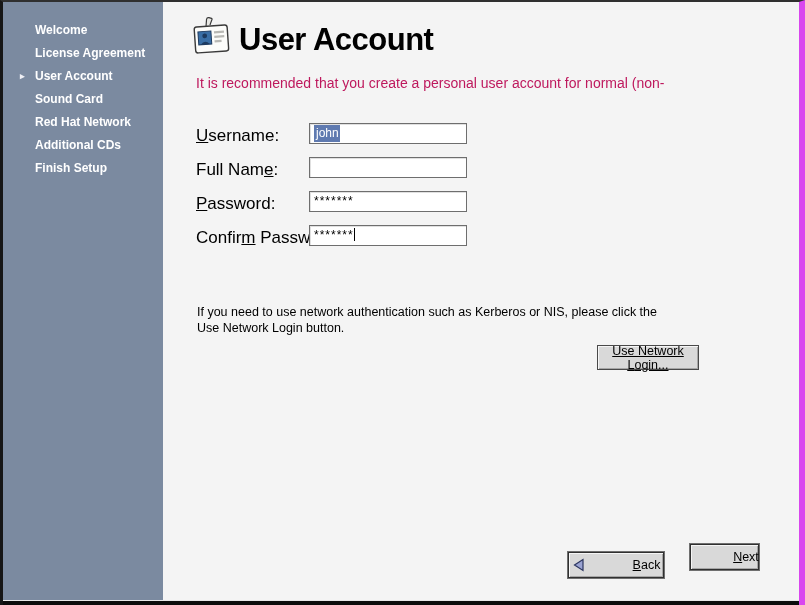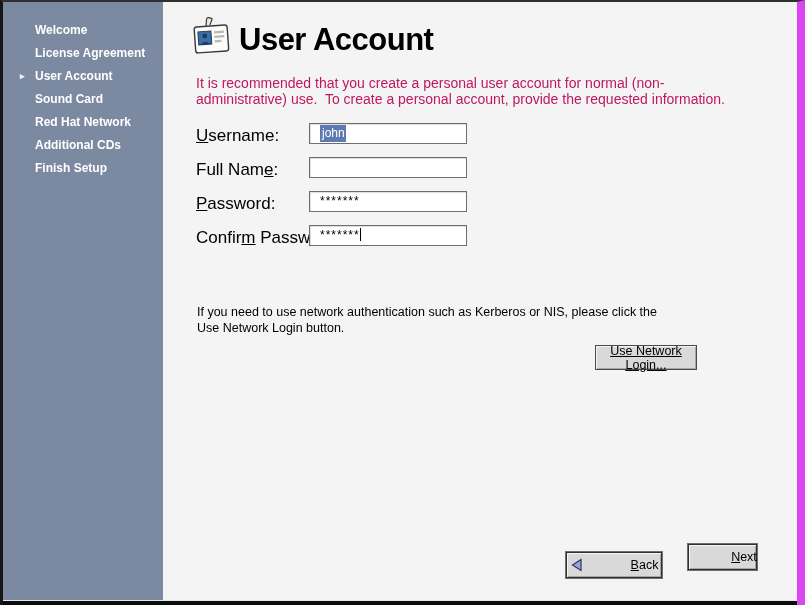--- a/index.html
+++ b/index.html
@@ -5,21 +5,21 @@
   * { margin: 0; padding: 0; box-sizing: border-box; }
   html, body { background: #555; }
   body { font-family: "Liberation Sans", sans-serif; }
 
   .window {
     position: relative;
     width: 805px; height: 605px;
     background: #f4f4f4;
     border-top: 2px solid #2f2f2f;
     border-left: 3px solid #161616;
-    border-right: 8px solid #d946ef;
+    border-right: 6px solid #d946ef;
     overflow: hidden;
   }
   .bottom-strip {
     position: absolute; left: 0; right: 0; bottom: 0; height: 5px;
     background: #0c0c0c;
     border-top: 1px solid #e8e8e8;
   }
 
   
   .sidebar {
@@ -64,21 +64,21 @@
     font-size: 17px; color: #000; white-space: pre;
   }
   .mn { text-decoration: underline; }
   .entry {
     position: absolute; left: 113px; top: 0;
     width: 158px; height: 21px;
     background: #ffffff;
     border: 1px solid #6e6e6e;
     box-shadow: inset 1px 1px 0 rgba(0,0,0,0.12);
     font-size: 12px; line-height: 19px;
-    padding: 0 10px;
+    padding: 0 4px;
     overflow: hidden; white-space: pre;
     cursor: text;
   }
   .sel {
     background: #5f7ab0; color: #ffffff;
     padding: 1px 1px 2px 2px;
   }
   .pwd { letter-spacing: 1px; font-size: 12px; }
   .caret {
     display: inline-block; width: 1px; height: 13px;
@@ -150,21 +150,21 @@
         <rect x="7.5" y="15" width="13" height="13" fill="#3a6ea5" stroke="#1d3a5f" stroke-width="1"></rect>
         <circle cx="14" cy="19.5" r="2.4" fill="#1d3a5f"></circle>
         <path d="M9.5 28 Q14 22.5 18.5 28 Z" fill="#1d3a5f"></path>
         <rect x="23.5" y="15.5" width="10" height="2.2" fill="#b8b8b4"></rect>
         <rect x="23.5" y="20" width="10" height="2.2" fill="#b8b8b4"></rect>
         <rect x="23.5" y="24.5" width="7" height="2.2" fill="#b8b8b4"></rect>
       </g>
     </svg>
     <div class="page-title">User Account</div>
 
-    <div class="intro"><span>It is recommended that you create a personal user account for normal (non-</span><br><span>administrative) use.  To create a personal account, provide the requested information.</span></div>
+    <div class="intro"><span>It is recommended that you create a personal user account for normal (non-</span><br></div>
 
     <div class="form-row row-0">
       <label class="field-label"><span></span><span class="mn">U</span><span>sername:</span></label>
       <div class="entry"><span class="sel" style="background-color: rgb(95, 122, 176);">john</span></div>
     </div>
 
     <div class="form-row row-1">
       <label class="field-label"><span>Full Nam</span><span class="mn">e</span><span>:</span></label>
       <div class="entry"><span></span></div>
     </div>

